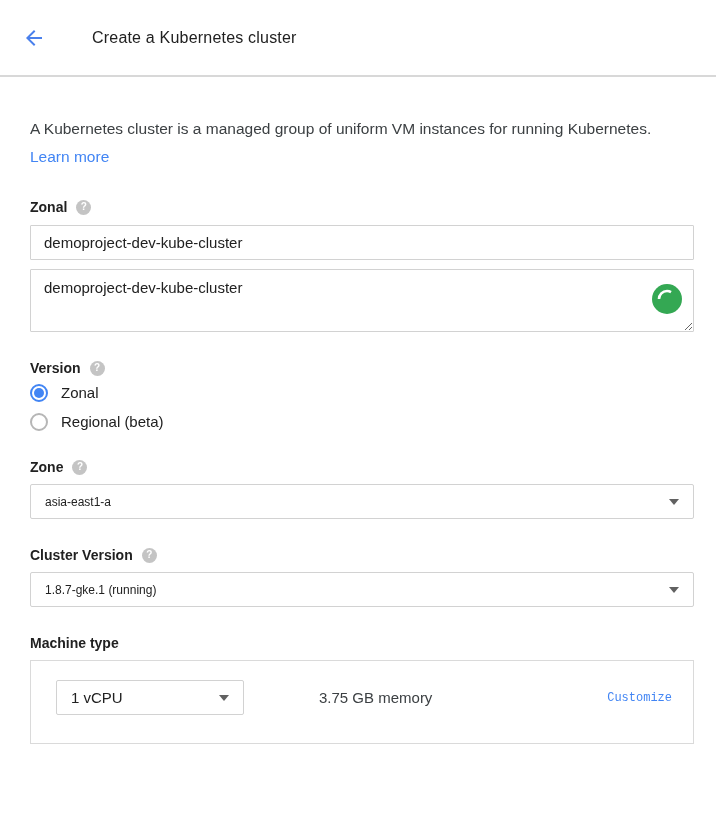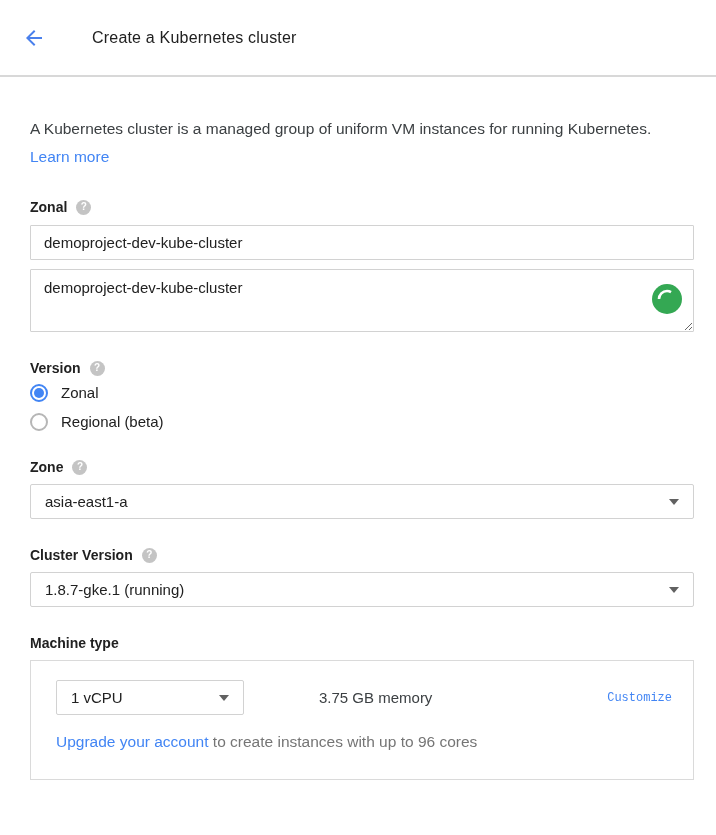--- a/index.html
+++ b/index.html
@@ -61,21 +61,21 @@
   }
   .radio-outer.checked { border-color:#4285f4; }
   .radio-outer.checked::after {
     content:""; position:absolute; left:2px; top:2px; right:2px; bottom:2px;
     background:#4285f4; border-radius:50%;
   }
 
   .select {
     margin-top:9px; height:35px; border:1px solid #d2d2d2; border-radius:2px;
     display:flex; align-items:center; justify-content:space-between;
-    padding:0 14px; font-size:15px; color:#212121; cursor:pointer; background:#fff;
+    padding:0 14px; font-size:12px; color:#212121; cursor:pointer; background:#fff;
   }
   .caret { width:0; height:0; border-left:5px solid transparent; border-right:5px solid transparent; border-top:6px solid #616161; flex:none; }
 
   .machine-box { margin-top:9px; border:1px solid #dadada; padding:19px 21px 28px 25px; background:#fff; }
   .machine-row { display:flex; align-items:center; }
   .cpu-select {
     width:188px; height:35px; border:1px solid #d2d2d2; border-radius:2px;
     display:flex; align-items:center; justify-content:space-between;
     padding:0 14px; font-size:15px; color:#212121; cursor:pointer; flex:none; background:#fff;
   }
@@ -153,16 +153,15 @@
   </div>
   <div class="machine-box">
     <div class="machine-row">
       <div class="cpu-select">
         <span>1 vCPU</span>
         <span class="caret"></span>
       </div>
       <span class="memory">3.75 GB memory</span>
       <a class="link customize">Customize</a>
     </div>
-    <p class="upgrade-line"><a class="link">Upgrade your account</a><span> to create instances with up to 96 cores</span></p>
   </div>
 
 </div>
 
 </body></html>

